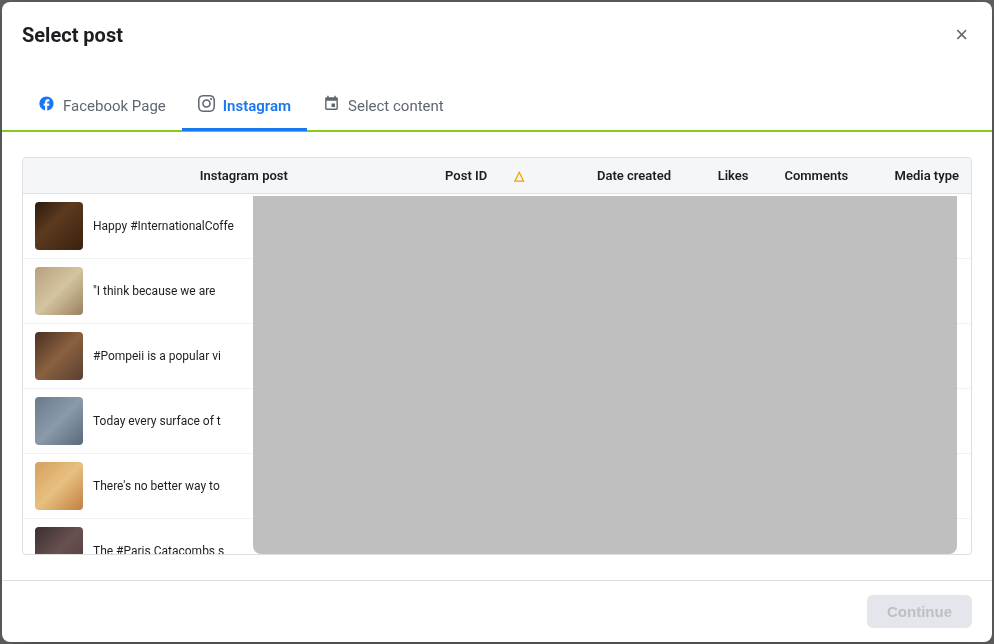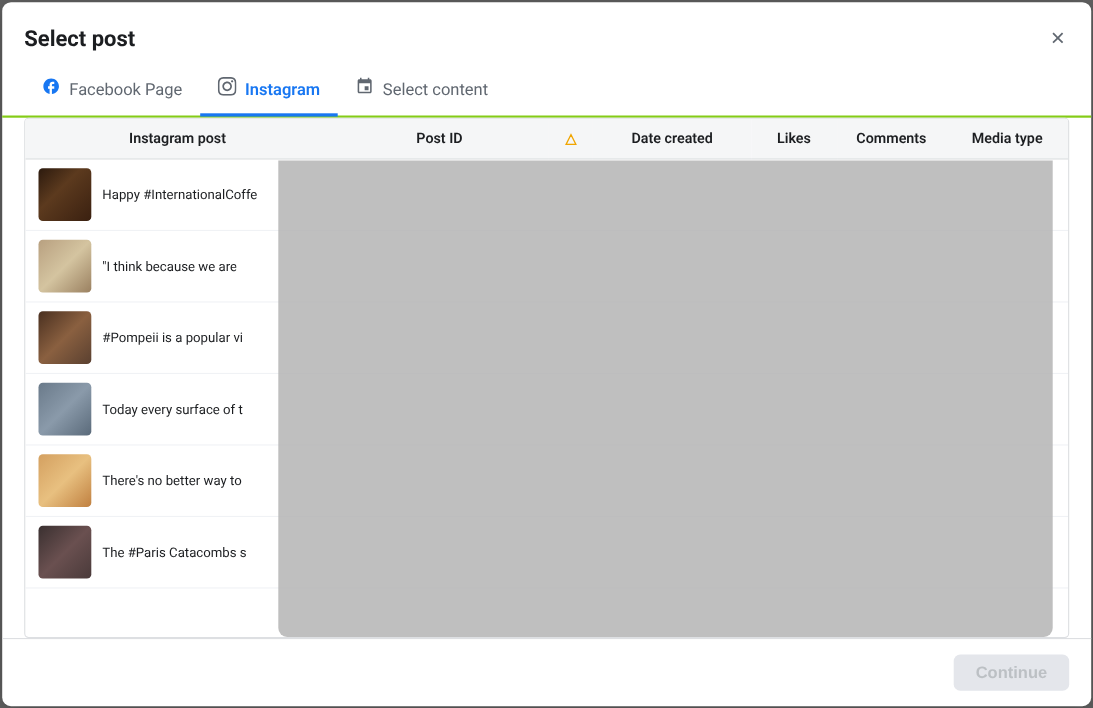--- a/index.html
+++ b/index.html
@@ -25,20 +25,21 @@
     }
     .modal {
       background: #fff;
       border-radius: 8px;
       width: 990px;
       height: 640px;
       display: flex;
       flex-direction: column;
       box-shadow: 0 4px 24px rgba(0,0,0,0.3);
       position: relative;
+      gap: 25px;
     }
     .modal-header {
       display: flex;
       align-items: center;
       justify-content: space-between;
       padding: 18px 20px 0 20px;
     }
     .modal-title {
       font-size: 20px;
       font-weight: 700;
@@ -120,21 +121,21 @@
       width: 100%;
       border-collapse: collapse;
       font-size: 14px;
     }
     thead tr {
       background: #f5f6f7;
       border-bottom: 1px solid #dddfe2;
     }
     thead th {
       padding: 10px 12px;
-      text-align: center;
+      text-align: right;
       font-weight: 600;
       color: #1c1e21;
       font-size: 13px;
       white-space: nowrap;
     }
     thead th.center { text-align: center; }
     tbody tr {
       border-bottom: 1px solid #f0f2f5;
     }
     tbody td {

